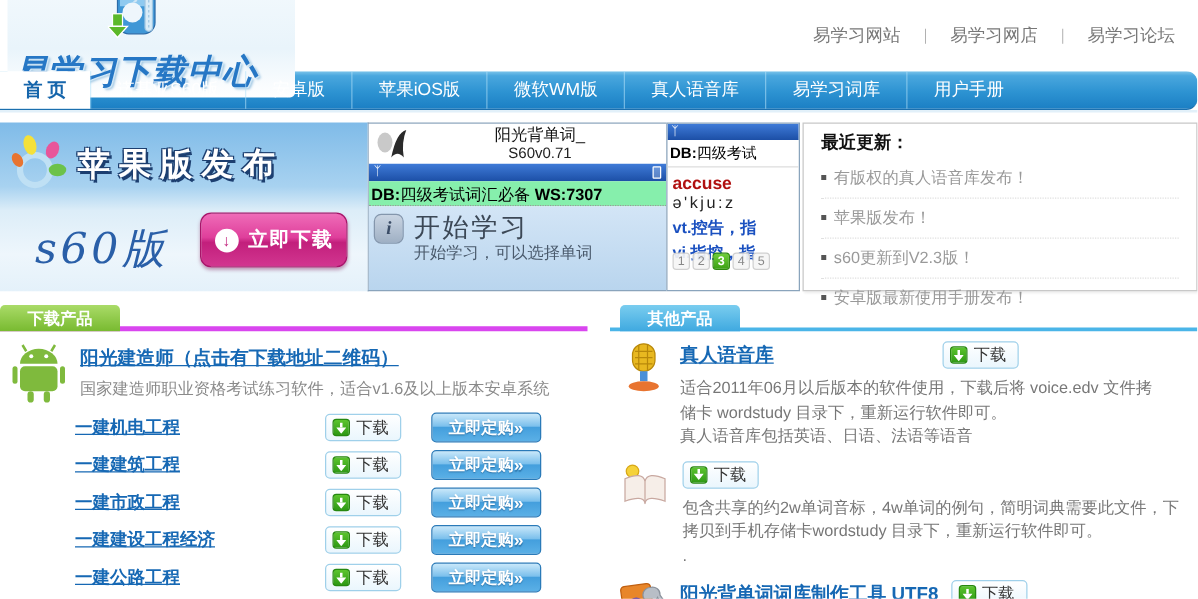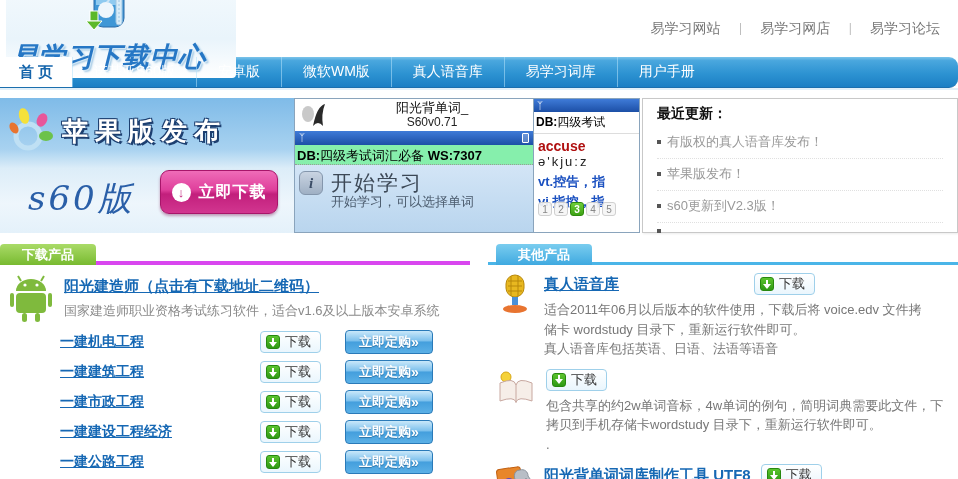--- a/index.html
+++ b/index.html
@@ -158,20 +158,21 @@
     <span class="top-sep">｜</span>
     <a>易学习论坛</a>
   </div>
 </div>
 
 <div class="nav-wrap">
   <div class="nav">
     <div class="nav-home">首 页</div>
     <div class="nav-item">诺基亚S60版</div>
     <div class="nav-item">安卓版</div>
+    <div class="nav-item">苹果iOS版</div>
     <div class="nav-item">微软WM版</div>
     <div class="nav-item">真人语音库</div>
     <div class="nav-item">易学习词库</div>
     <div class="nav-item">用户手册</div>
   </div>
 </div>
 
 <div class="banner">
 
   <div class="promo">
@@ -250,20 +251,21 @@
     <div class="update-item">
       <span class="bullet"></span>
       <span>苹果版发布！</span>
     </div>
     <div class="update-item">
       <span class="bullet"></span>
       <span>s60更新到V2.3版！</span>
     </div>
     <div class="update-item">
       <span class="bullet"></span>
+      <span>安卓版最新使用手册发布！</span>
     </div>
   </div>
 </div>
 
 <div class="content">
 
   <div class="col-left">
     <div class="tabrow green">
       <span class="tab green">下载产品</span>
     </div>

